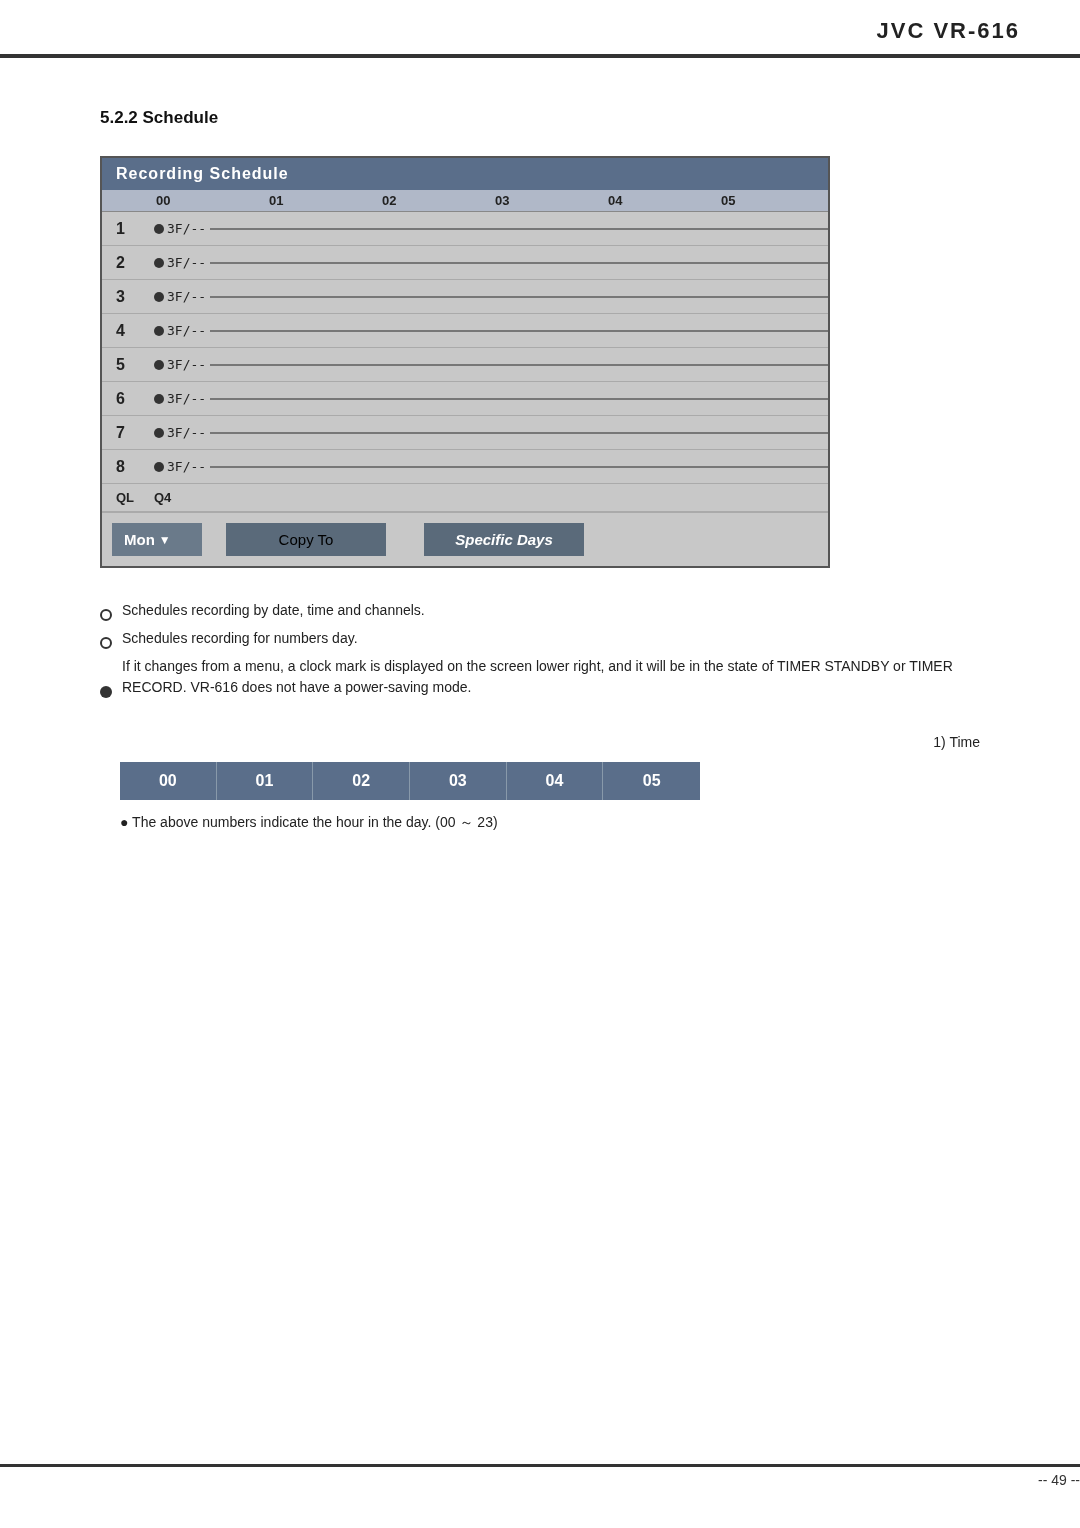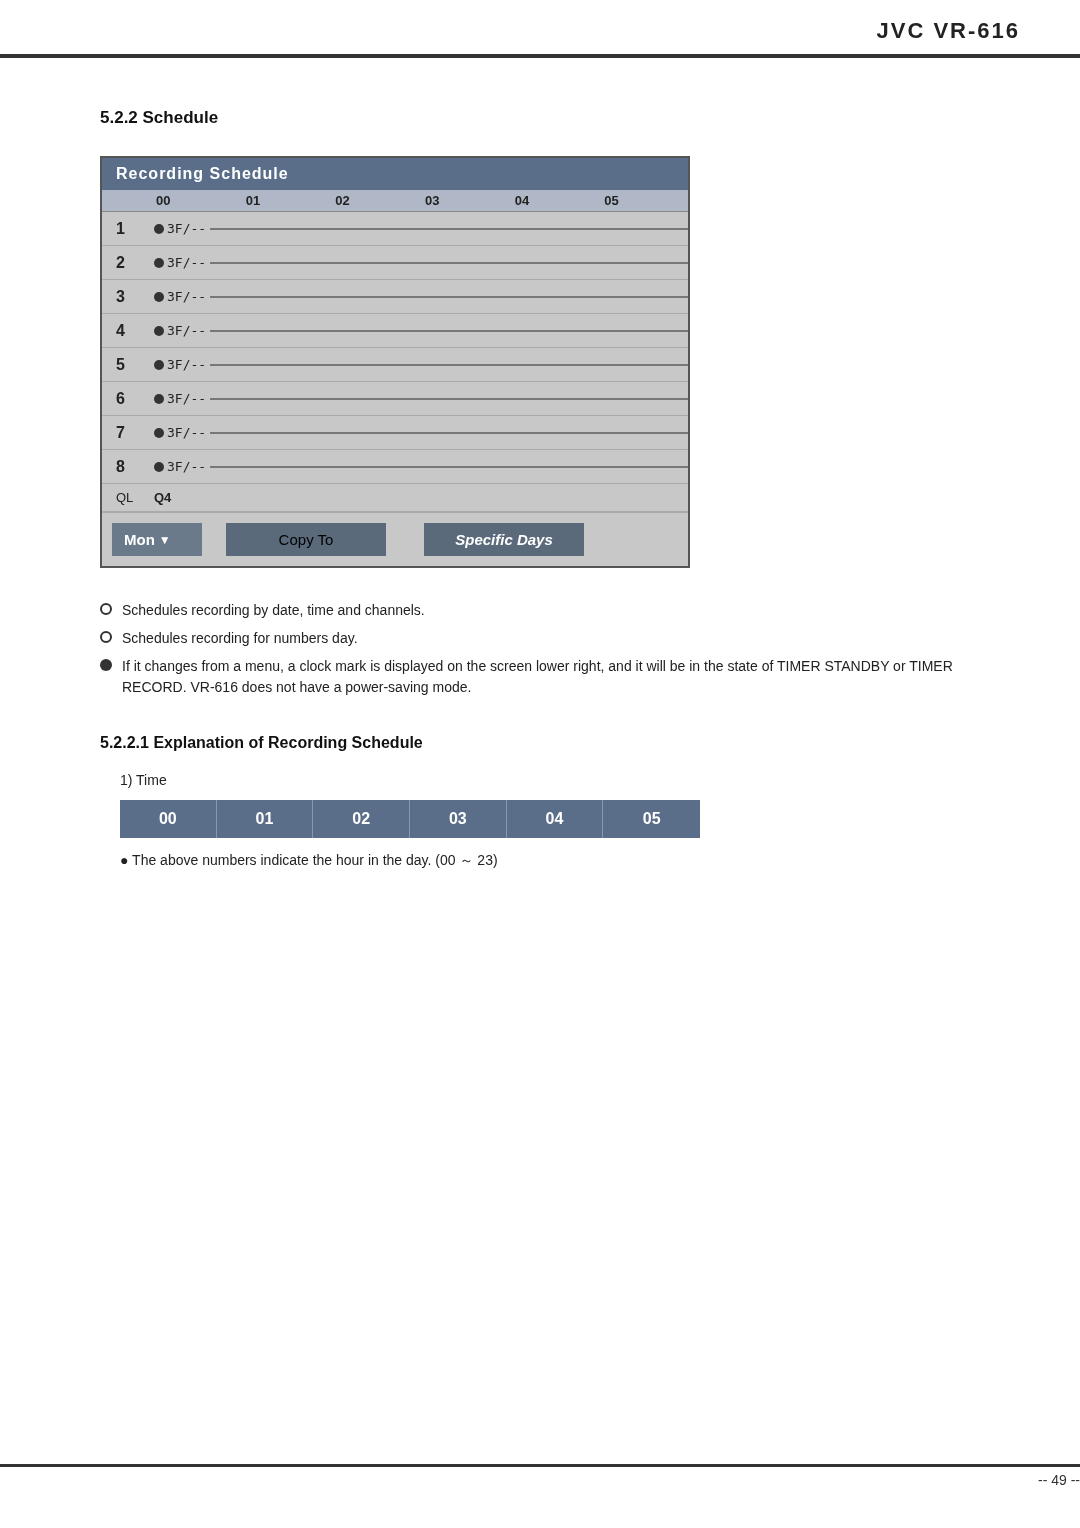--- a/index.html
+++ b/index.html
@@ -53,21 +53,21 @@
     .section-title {
       font-size: 17px;
       font-weight: bold;
       margin-bottom: 28px;
     }
 
     
     .schedule-container {
       border: 2px solid #555;
       background: #e0e0e0;
-      width: 590px;
+      width: 730px;
       margin-bottom: 32px;
     }
     .schedule-header {
       background: #5a6e8a;
       color: #fff;
       font-size: 16px;
       font-weight: bold;
       padding: 7px 14px;
       letter-spacing: 1px;
     }
@@ -136,21 +136,21 @@
     .ql-row {
       display: grid;
       grid-template-columns: 48px 1fr;
       border-bottom: 1px solid #aaa;
       min-height: 28px;
       align-items: center;
       background: #c8c8c8;
     }
     .ql-label {
       font-size: 13px;
-      font-weight: normal;
+      font-weight: bold;
       color: #222;
       padding-left: 14px;
     }
     .ql-content {
       font-size: 13px;
       font-weight: bold;
       color: #222;
       padding-left: 4px;
     }
 
@@ -201,21 +201,21 @@
       text-align: center;
       font-style: italic;
     }
 
     
     .bullets-section {
       margin-bottom: 36px;
     }
     .bullet-item {
       display: flex;
-      align-items: flex-start;
+      align-items: flex-end;
       margin-bottom: 7px;
       font-size: 14px;
       line-height: 1.5;
       color: #222;
     }
     .bullet-open {
       width: 12px;
       height: 12px;
       border: 2px solid #333;
       border-radius: 50%;
@@ -242,20 +242,21 @@
       font-size: 16px;
       font-weight: bold;
       margin-bottom: 20px;
       margin-top: 10px;
     }
     .indent-label {
       font-size: 14px;
       color: #222;
       margin-bottom: 12px;
       margin-left: 20px;
+      text-align: right;
     }
 
     
     .time-bar {
       display: grid;
       grid-template-columns: repeat(6, 1fr);
       background: #5a6e8a;
       width: 580px;
       margin-left: 20px;
       margin-bottom: 14px;
@@ -402,21 +403,20 @@
     <div class="bullet-item">
       <div class="bullet-open"></div>
       <span class="bullet-text">Schedules recording for numbers day.</span>
     </div>
     <div class="bullet-item">
       <div class="bullet-filled"></div>
       <span class="bullet-text">If it changes from a menu, a clock mark is displayed on the screen lower right, and it will be in the state of TIMER STANDBY or TIMER RECORD. VR-616 does not have a power-saving mode.</span>
     </div>
   </div>
 
-  <div class="subsection-title">5.2.2.1 Explanation of Recording Schedule</div>
 
   <div class="indent-label">1) Time</div>
 
   <div class="time-bar">
     <div class="time-bar-cell">00</div>
     <div class="time-bar-cell">01</div>
     <div class="time-bar-cell">02</div>
     <div class="time-bar-cell">03</div>
     <div class="time-bar-cell">04</div>
     <div class="time-bar-cell">05</div>

